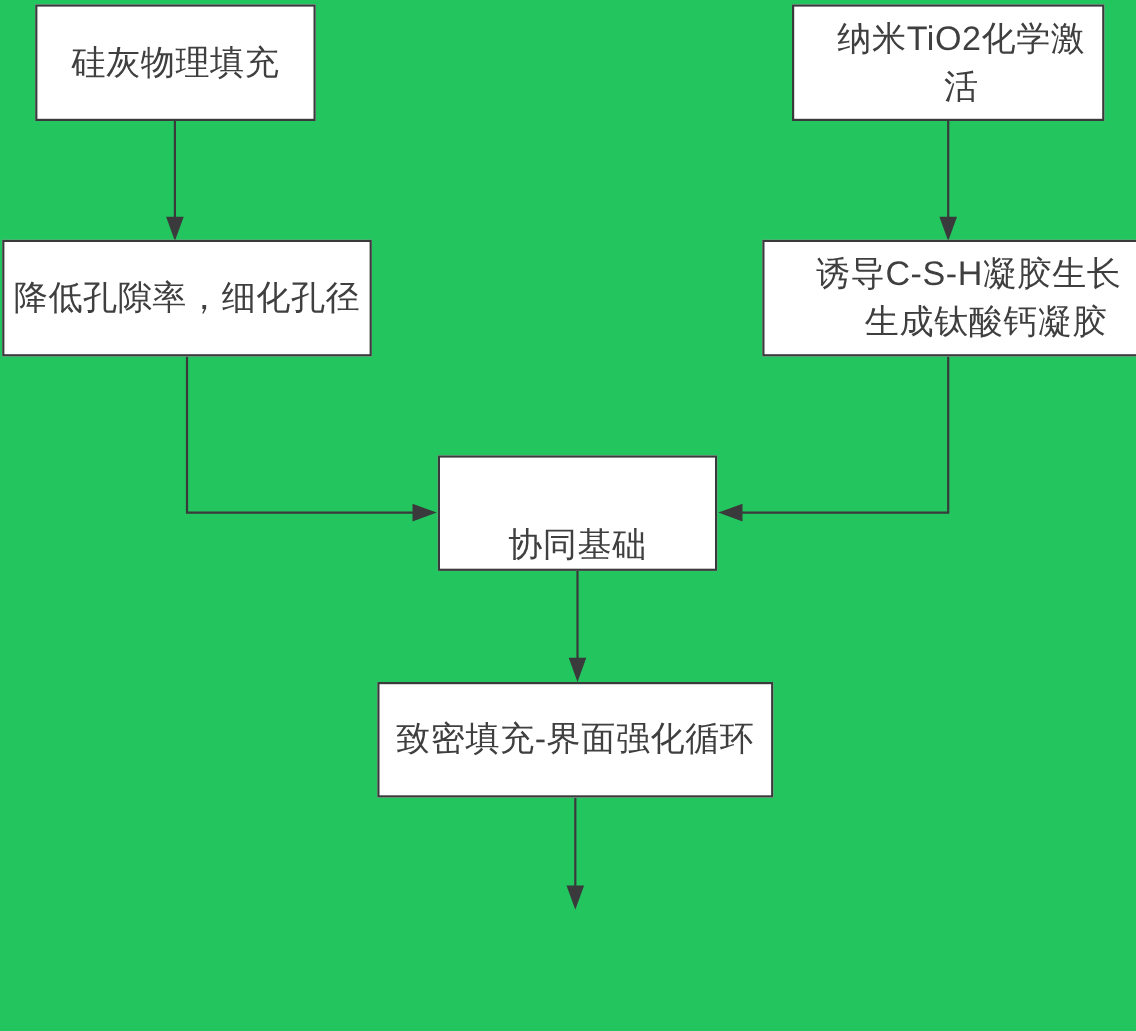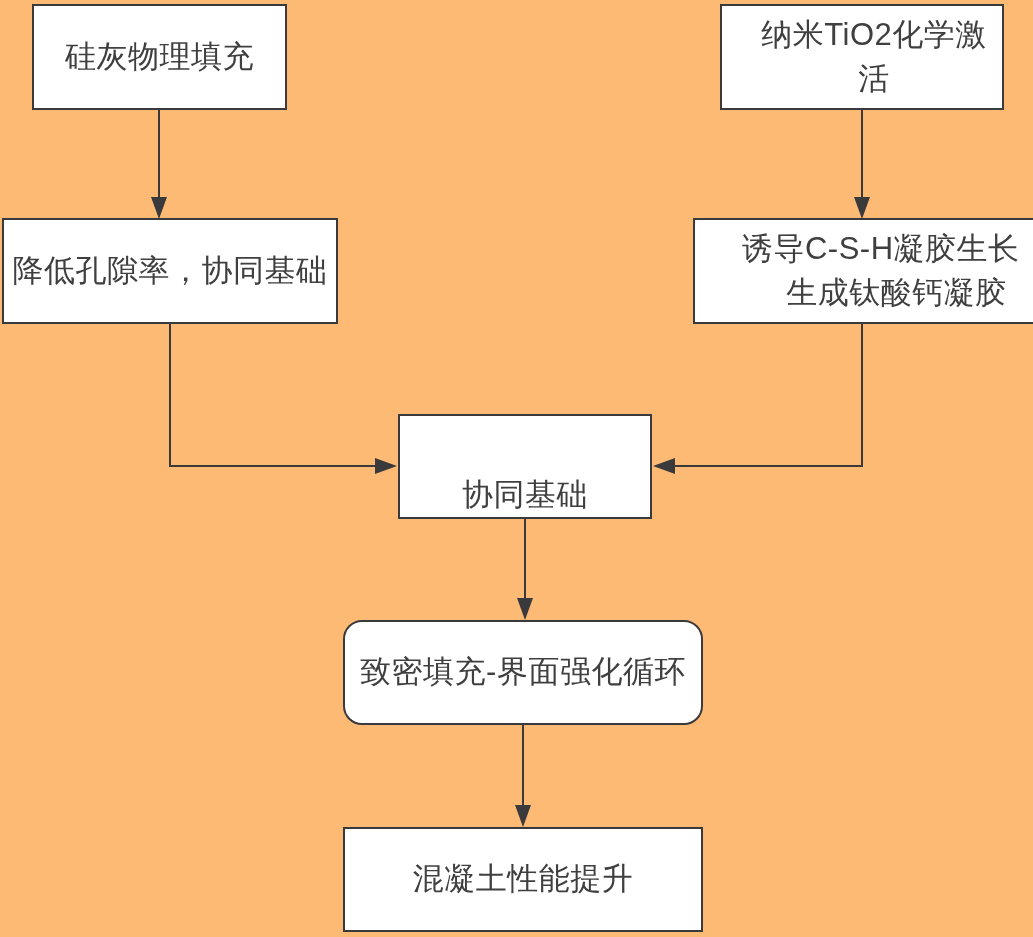--- a/index.html
+++ b/index.html
@@ -5,21 +5,21 @@
   html, body {
     margin: 0;
     padding: 0;
     background: #ffffff;
     font-family: "Liberation Sans", "DejaVu Sans", sans-serif;
   }
   .canvas {
     position: relative;
     width: 1033px;
     height: 937px;
-    background: #fdba74;
+    background: #22c55e;
     overflow: hidden;
   }
   .edge-layer {
     position: absolute;
     left: 0;
     top: 0;
     width: 1033px;
     height: 937px;
     pointer-events: none;
   }
@@ -39,21 +39,21 @@
     font-size: 31px;
     line-height: 1.42;
     white-space: pre-line;
     letter-spacing: 0.5px;
   }
   #node-silica-fume      { left: 32px;  top: 4px;   width: 255px; height: 106px; }
   #node-nano-tio2        { left: 720px; top: 4px;   width: 284px; height: 106px; padding-left: 24px; }
   #node-reduce-porosity  { left: 2px;   top: 218px; width: 336px; height: 106px; }
   #node-induce-csh       { left: 693px; top: 218px; width: 407px; height: 106px; }
   #node-synergy          { left: 398px; top: 414px; width: 254px; height: 105px; align-items: flex-end; }
-  #node-densify-cycle    { left: 343px; top: 620px; width: 360px; height: 105px; border-radius: 19px; }
+  #node-densify-cycle    { left: 343px; top: 620px; width: 360px; height: 105px; }
   #node-concrete-perf    { left: 343px; top: 827px; width: 360px; height: 105px; }
 </style>
 </head>
 <body>
 
 <div class="canvas">
 
   <svg class="edge-layer" width="1033" height="937" viewBox="0 0 1033 937" xmlns="http://www.w3.org/2000/svg">
 
     <line x1="159" y1="110" x2="159" y2="199" stroke="#3a3a3c" stroke-width="2"></line>
@@ -77,33 +77,30 @@
 
   <div class="node" id="node-silica-fume">
     <span class="node-label">硅灰物理填充</span>
   </div>
 
   <div class="node" id="node-nano-tio2">
     <span class="node-label">纳米TiO2化学激活</span>
   </div>
 
   <div class="node" id="node-reduce-porosity">
-    <span class="node-label">降低孔隙率，协同基础</span>
+    <span class="node-label">降低孔隙率，细化孔径</span>
   </div>
 
   <div class="node" id="node-induce-csh">
     <span class="node-label">诱导C-S-H凝胶生长，
 生成钛酸钙凝胶</span>
   </div>
 
   <div class="node" id="node-synergy">
     <span class="node-label">协同基础</span>
   </div>
 
   <div class="node" id="node-densify-cycle">
     <span class="node-label">致密填充-界面强化循环</span>
   </div>
 
-  <div class="node" id="node-concrete-perf">
-    <span class="node-label">混凝土性能提升</span>
-  </div>
 
 </div>
 
 </body></html>

